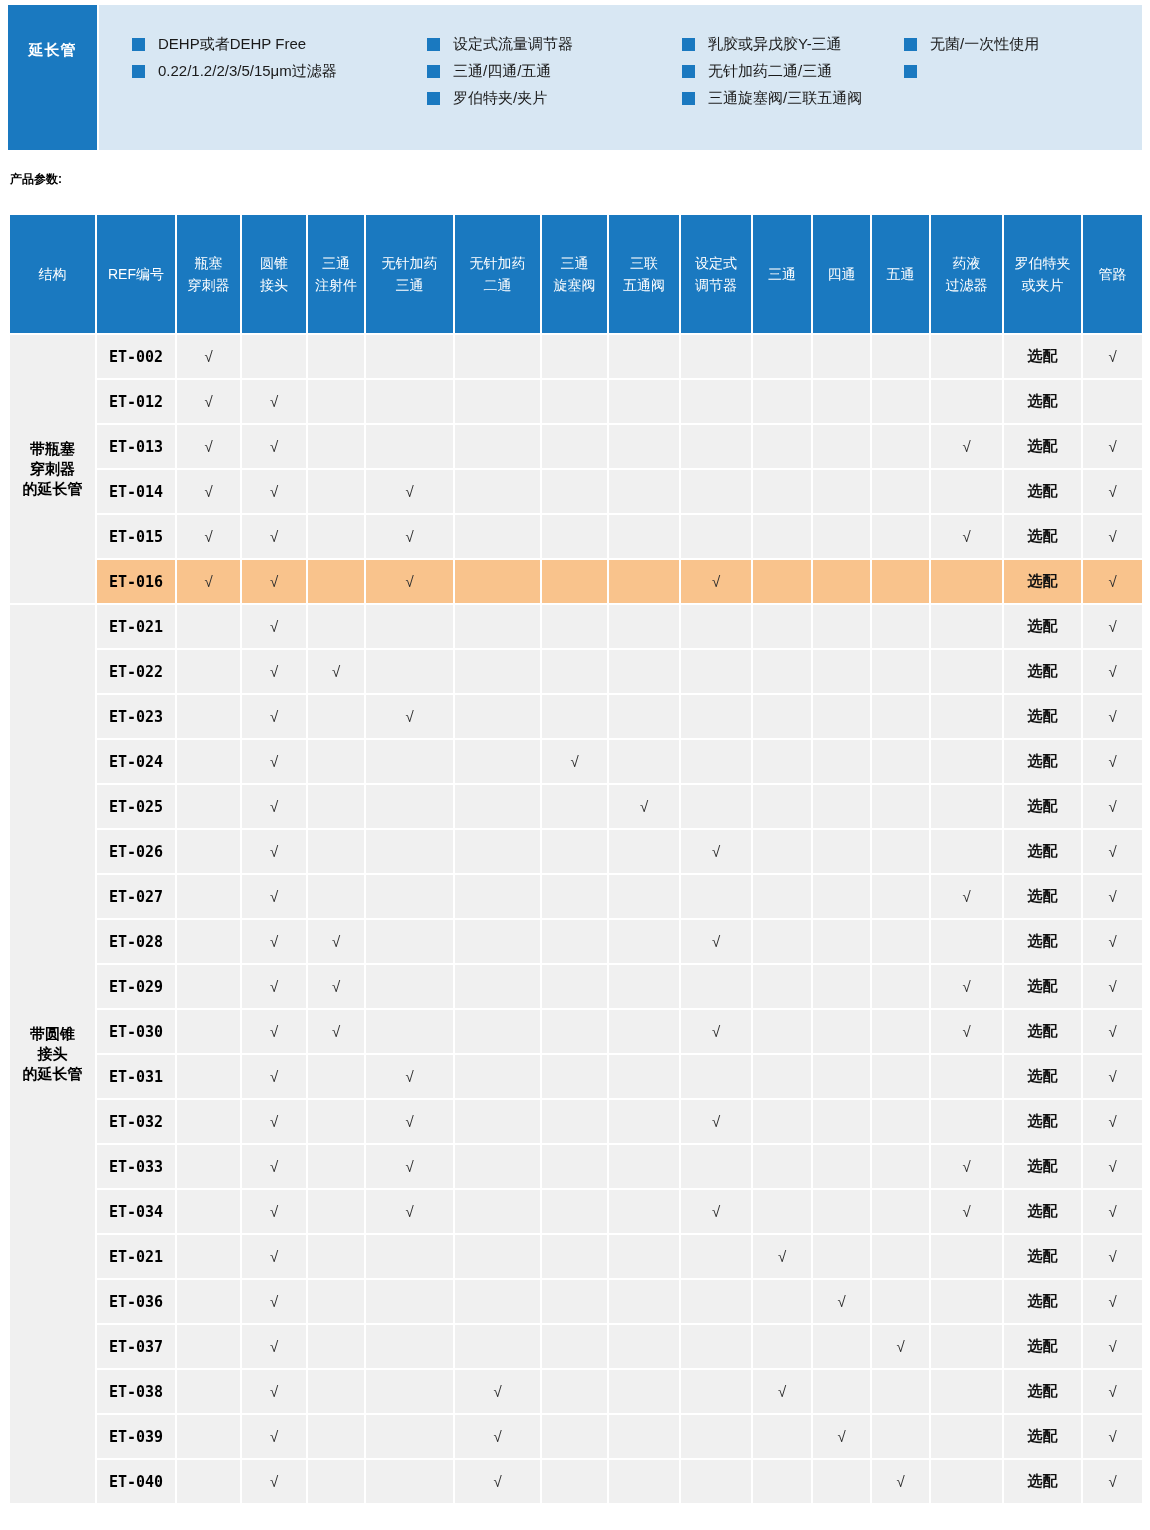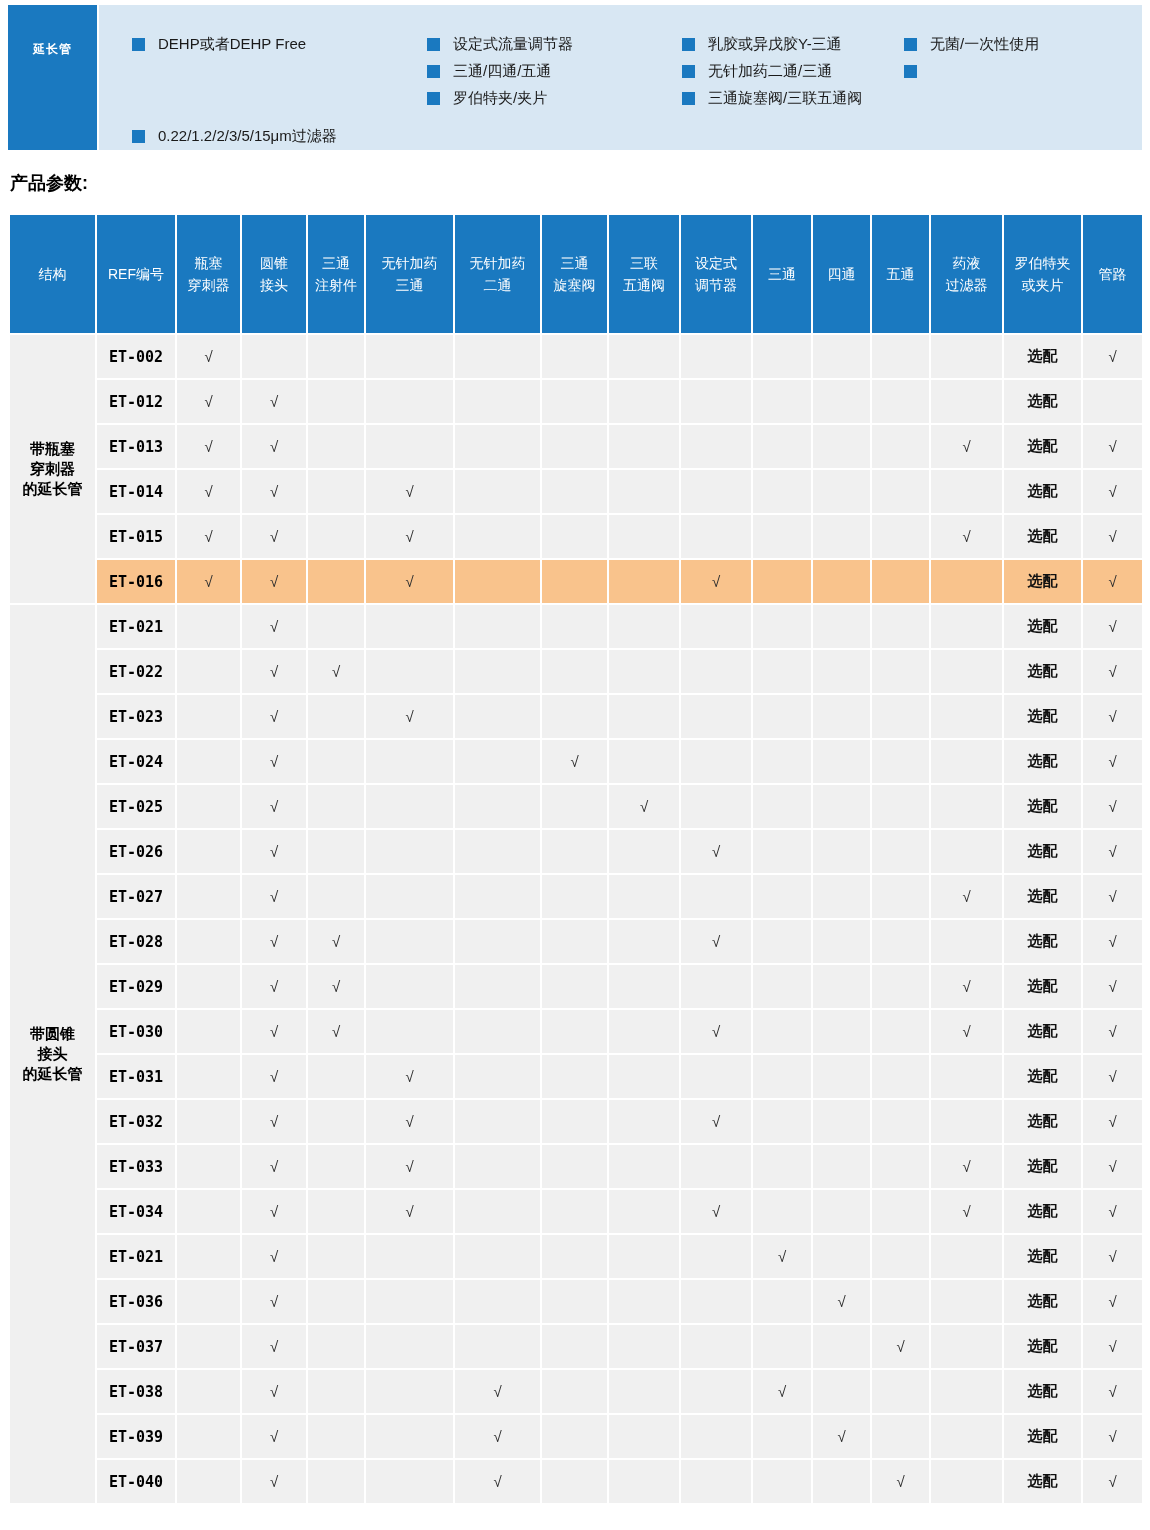--- a/index.html
+++ b/index.html
@@ -9,48 +9,48 @@
     color:#111;
     -webkit-font-smoothing:none;
   }
   .page{padding:5px 8px 0 8px;box-sizing:border-box;}
 
   
   .banner{display:flex;height:145px;}
   .banner-title{
     width:89px;flex:0 0 89px;
     background:var(--blue);
-    color:#fff;font-size:12px;font-weight:bold;
+    color:#fff;font-size:15px;font-weight:bold;
     text-align:center;padding-top:36px;box-sizing:border-box;
     letter-spacing:1px;
   }
   .banner-body{
     flex:1;margin-left:2px;
     background:var(--lightblue);
     display:flex;
     padding:26px 0 0 33px;box-sizing:border-box;
   }
   .feature-col{display:flex;flex-direction:column;}
-  .feature-col:nth-child(1){width:295px;justify-content:space-between;}
+  .feature-col:nth-child(1){width:295px;}
   .feature-col:nth-child(2){width:255px;}
   .feature-col:nth-child(3){width:222px;}
   .feature-col:nth-child(4){flex:1;text-align:center;}
   .feature-item{display:flex;align-items:center;height:27px;}
   .bullet{
     width:13px;height:13px;flex:0 0 13px;
     background:var(--blue);
     margin-right:13px;
   }
   .feature-text{font-size:15px;color:#1a1a1a;white-space:nowrap;}
 
   
   .section-title{
     margin:21px 0 0 2px;
     height:42px;
-    font-size:18px;font-weight:bold;color:#000;
+    font-size:12px;font-weight:bold;color:#000;
   }
 
   
   table.product{
     border-collapse:collapse;table-layout:fixed;
     width:1134px;
   }
   table.product th,table.product td{
     border:2px solid #fff;
     text-align:center;vertical-align:middle;

